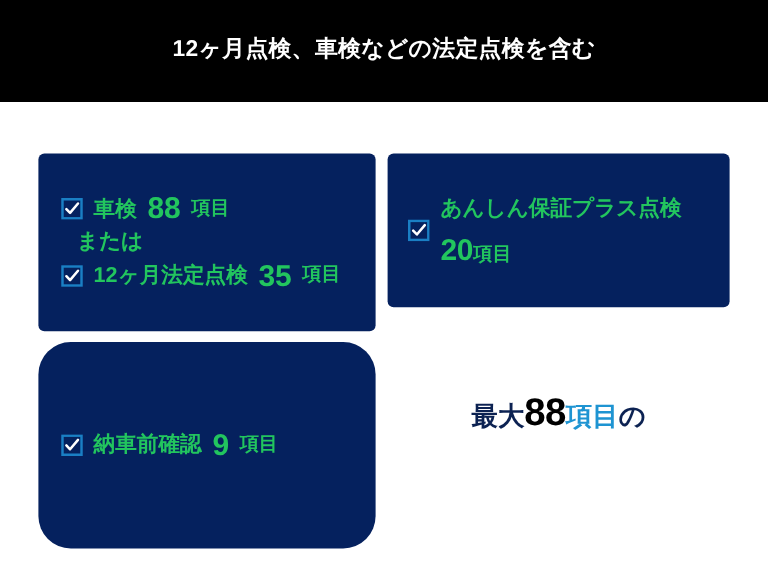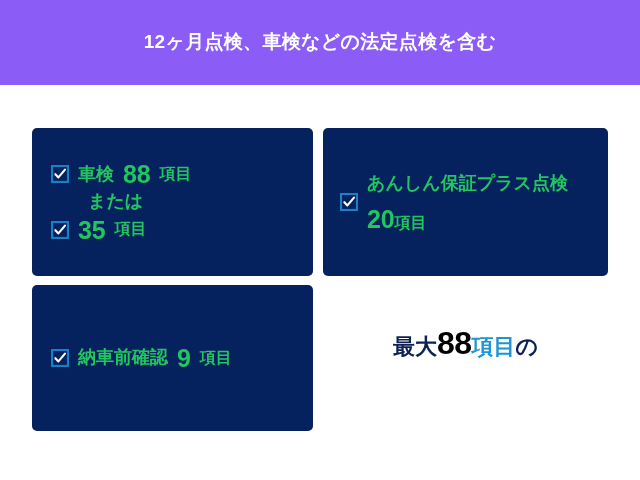--- a/index.html
+++ b/index.html
@@ -15,21 +15,21 @@
     position: relative;
   }
 
   
   .header-band {
     position: absolute;
     left: 0;
     top: 0;
     width: 640px;
     height: 85px;
-    background: #8b5cf6;
+    background: #000000;
     display: flex;
     flex-direction: column;
     align-items: center;
     justify-content: center;
     gap: 2px;
   }
   .header-line {
     color: #ffffff;
     font-size: 19px;
     font-weight: bold;
@@ -48,27 +48,28 @@
   #card-inspection {
     left: 32px;
     top: 128px;
     width: 281px;
     height: 148px;
   }
   #card-warranty {
     left: 323px;
     top: 128px;
     width: 285px;
-    height: 148px;
+    height: 128px;
   }
   #card-predelivery {
     left: 32px;
     top: 285px;
     width: 281px;
-    height: 146px;
+    height: 172px;
+    border-radius: 27px;
   }
 
   
   .card-inner {
     position: absolute;
     left: 0;
     top: 0;
     width: 100%;
     height: 100%;
     display: flex;
@@ -76,21 +77,21 @@
     justify-content: center;
   }
   .check-row {
     display: flex;
     align-items: center;
     gap: 9px;
     padding-left: 19px;
     line-height: 1.28;
   }
   .row-plain {
-    padding-left: 56px;
+    padding-left: 32px;
   }
 
   .checkbox-icon {
     flex: 0 0 auto;
     width: 18px;
     height: 18px;
     position: relative;
     display: inline-block;
   }
   .checkbox-icon svg {
@@ -188,20 +189,21 @@
       <span class="txt txt-md">または</span>
     </div>
 
     <div class="check-row">
       <span class="checkbox-icon">
         <svg width="18" height="18" viewBox="0 0 18 18">
           <rect x="1" y="1" width="16" height="16" fill="none" stroke="#1a7fc4" stroke-width="2.2"></rect>
           <path d="M4.3 9.2 L7.4 12.4 L14 4.6" fill="none" stroke="#ffffff" stroke-width="2.1" stroke-linecap="round" stroke-linejoin="round"></path>
         </svg>
       </span>
+      <span class="txt txt-md">12ヶ月法定点検</span>
       <span class="txt txt-num">35</span>
       <span class="txt txt-sm">項目</span>
     </div>
 
   </div>
 </div>
 
 <div class="card" id="card-warranty">
   <div class="card-inner">
     <div class="warranty-body">

